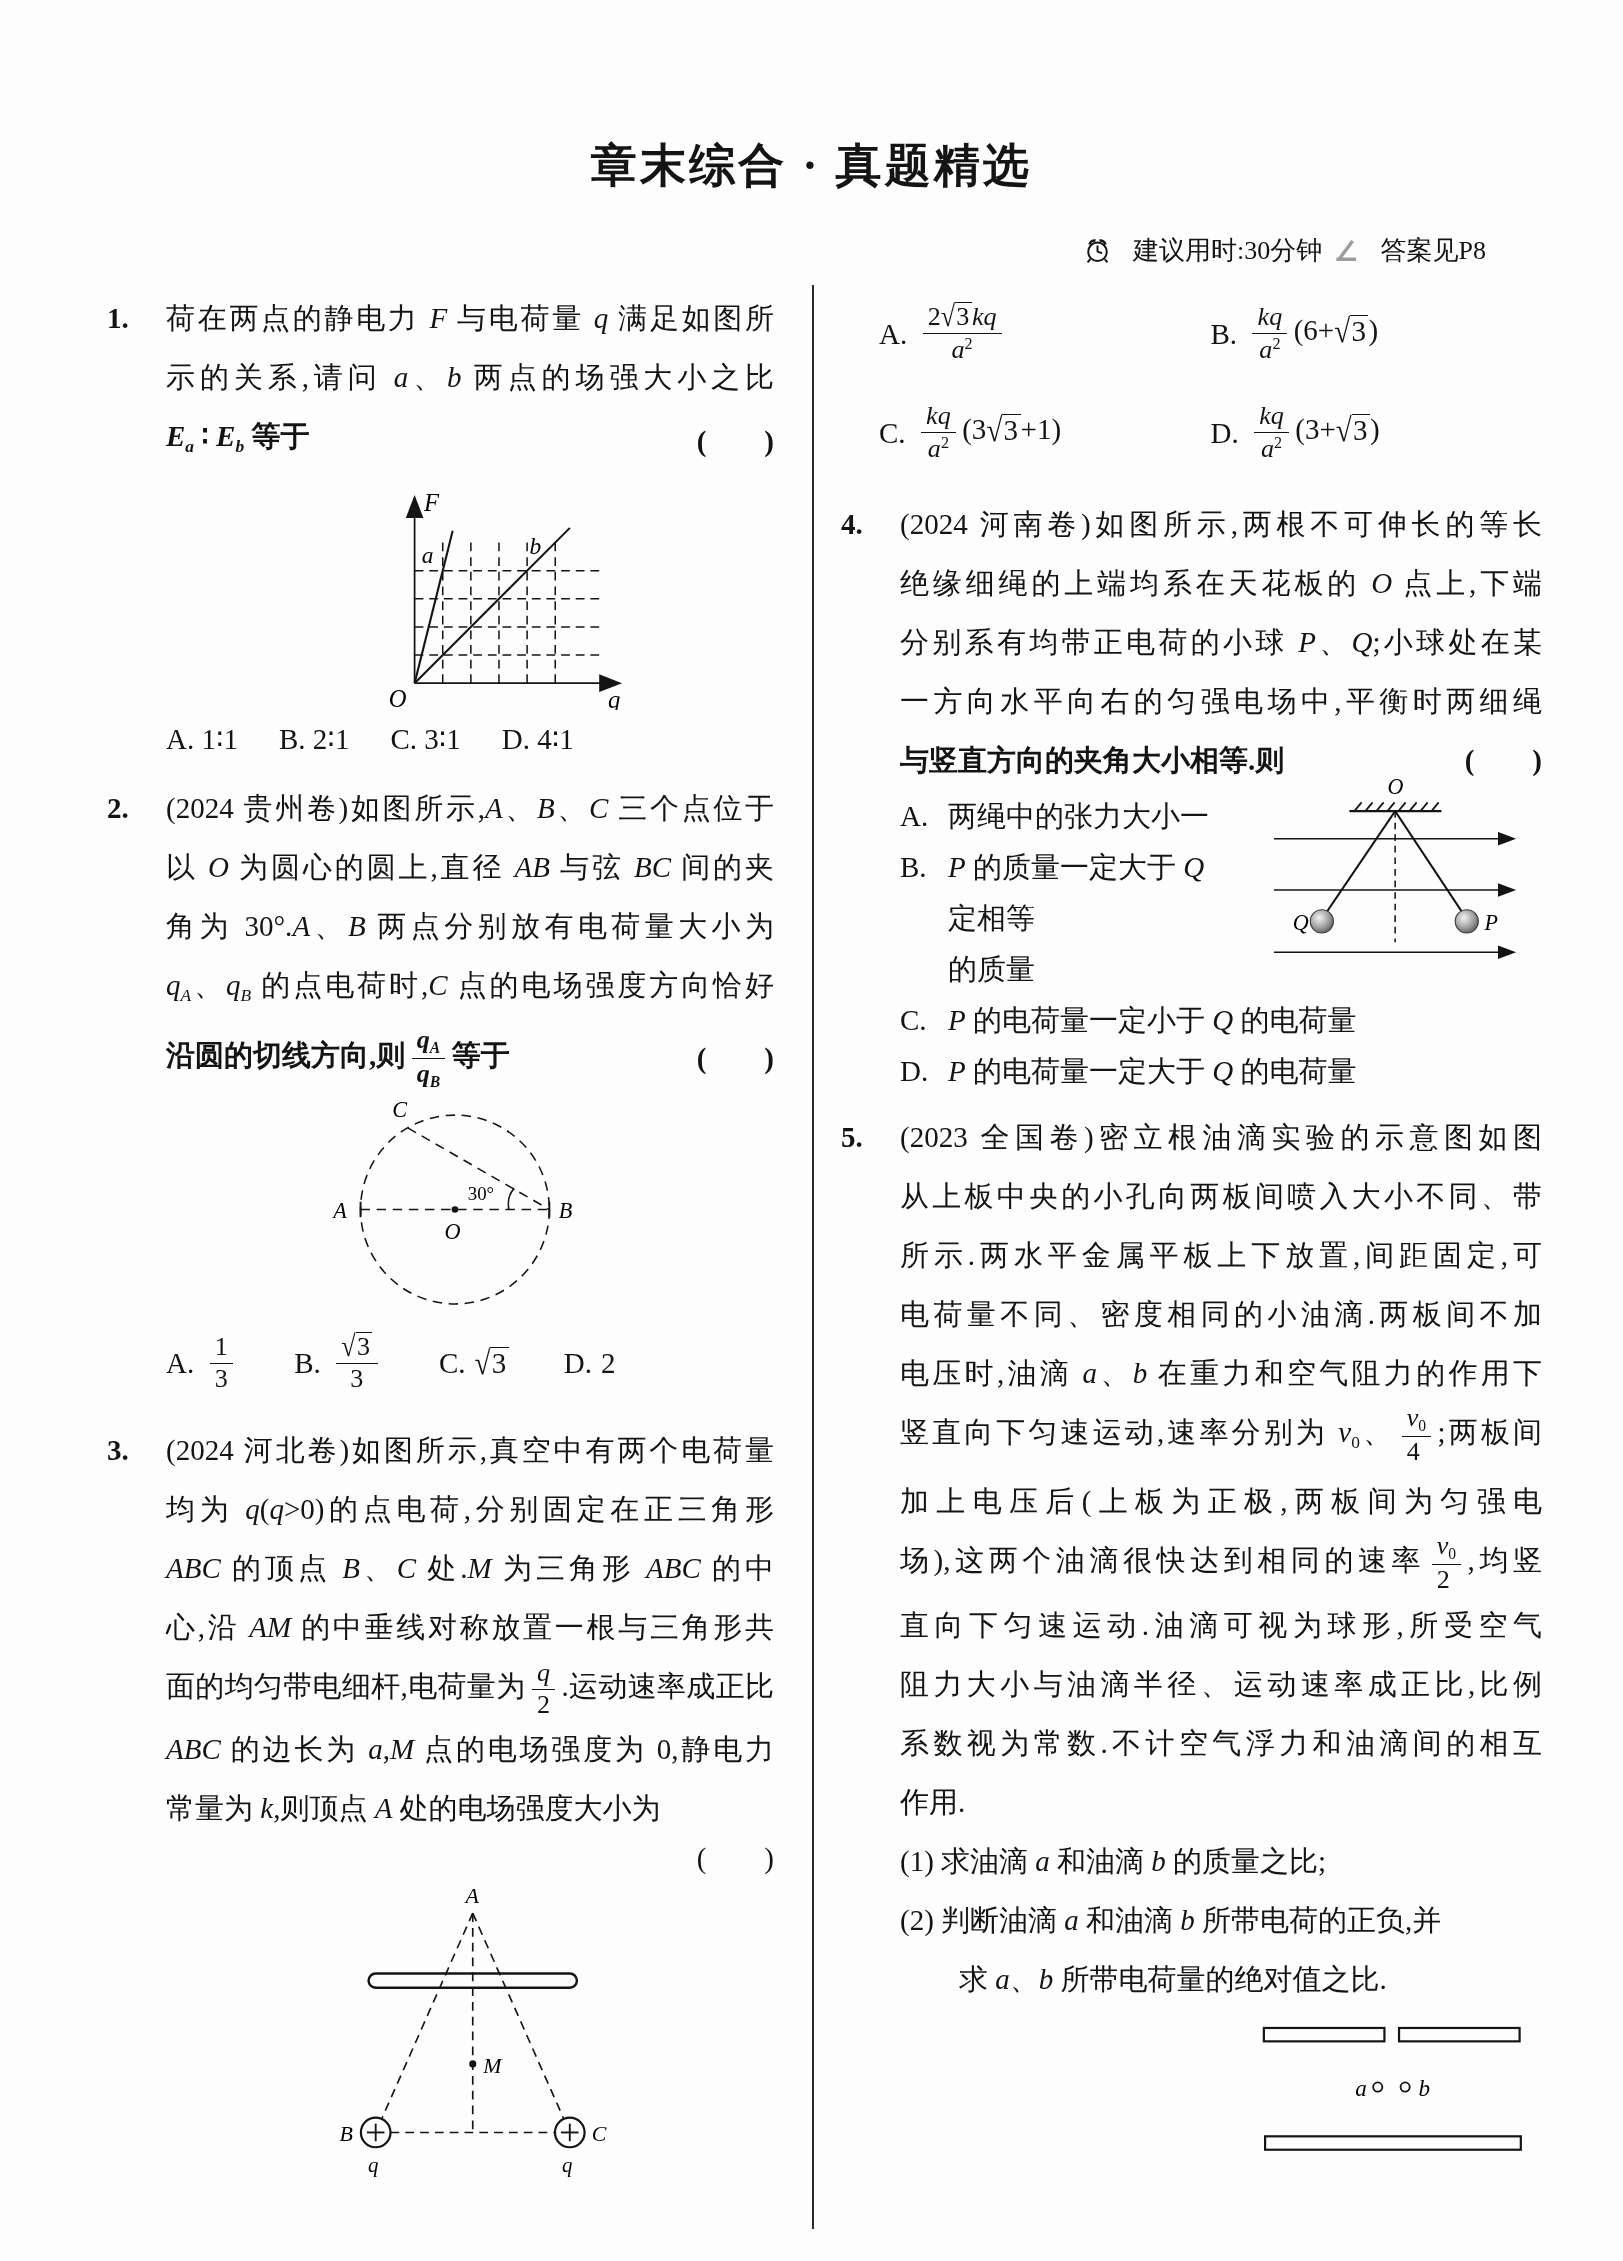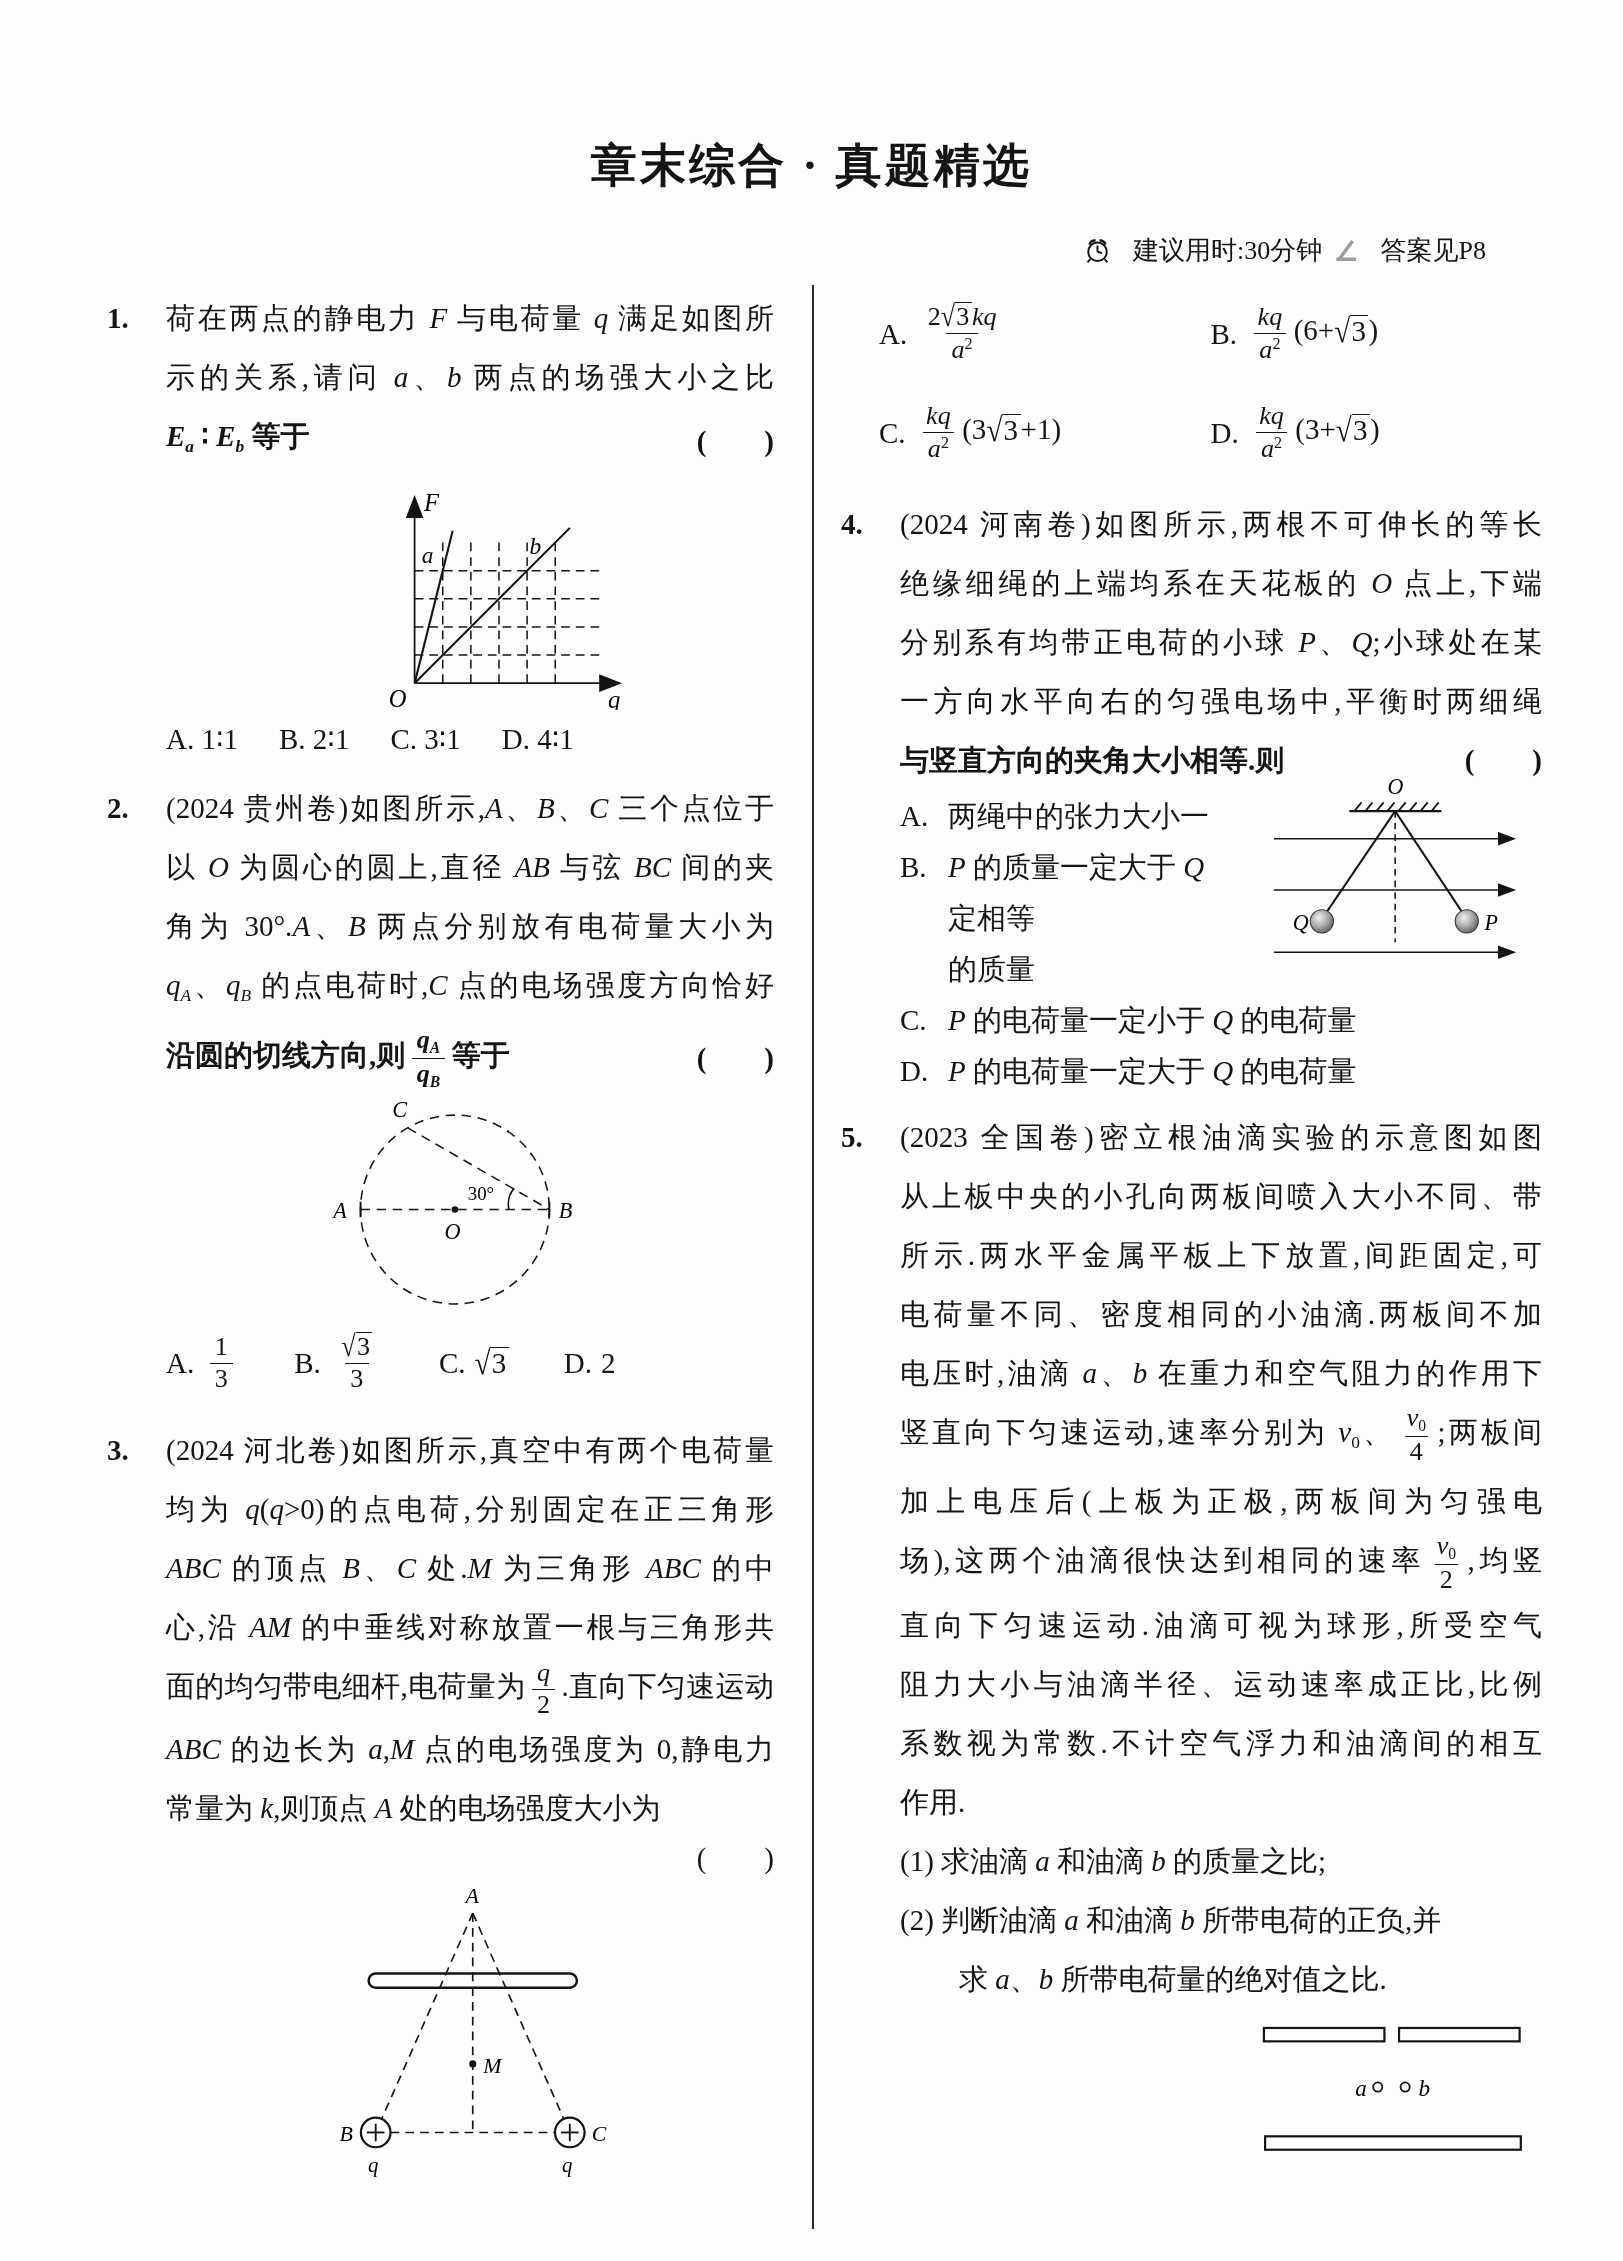--- a/index.html
+++ b/index.html
@@ -4,21 +4,21 @@
 <style>
   html,body{margin:0;padding:0;}
   body{
     width:1623px;height:2261px;position:relative;background:#fdfdfd;color:#141414;
     font-family:"Liberation Serif","DejaVu Serif",serif;font-size:29px;
   }
   .i{font-style:italic;}
   .sub{font-size:0.6em;vertical-align:-0.35em;}
   .i.sub,.isub{font-style:italic;font-size:0.6em;vertical-align:-0.35em;}
   .sup{font-size:0.62em;vertical-align:0.55em;}
-  .frac{display:inline-flex;flex-direction:column;align-items:center;vertical-align:middle;margin:0 6.4px;font-size:0.9em;}
+  .frac{display:inline-flex;flex-direction:column;vertical-align:middle;margin:0 6.4px;font-size:0.9em;}
   .frac .fr-n,.frac .fr-d{display:block;line-height:1.18;padding:0 5.1px;text-align:center;white-space:nowrap;}
   .frac .fr-d{border-top:1.9px solid #141414;}
   .sq{display:inline-block;white-space:nowrap;}
   .sq .rs{display:inline-block;transform:scaleY(1.15);}
   .sq .rb{display:inline-block;border-top:1.9px solid #141414;line-height:1.1;padding:0 2.5px 0 1.3px;}
 
   .page-title{position:absolute;top:135px;left:0;width:100%;text-align:center;
     font-size:46px;font-weight:700;letter-spacing:3.2px;}
   .meta{position:absolute;top:233px;right:137px;display:flex;align-items:center;gap:10.2px;font-size:26px;}
   .meta .chunk{display:flex;align-items:center;gap:21px;}
@@ -198,21 +198,21 @@
 
   <div class="q q3">
     <span class="qnum">3.</span>
     <div class="line"><span>(2024 河北卷)如图所示,真空中有两个电荷量</span></div>
     <div class="line"><span>均为 </span><span class="i">q</span><span>(</span><span class="i">q</span><span>&gt;0)的点电荷,分别固定在正三角形</span></div>
     <div class="line"><span class="i">ABC</span><span> 的顶点 </span><span class="i">B</span><span>、</span><span class="i">C</span><span> 处.</span><span class="i">M</span><span> 为三角形 </span><span class="i">ABC</span><span> 的中</span></div>
     <div class="line"><span>心,沿 </span><span class="i">AM</span><span> 的中垂线对称放置一根与三角形共</span></div>
     <div class="line"><span>面的均匀带电细杆,电荷量为</span><span class="frac">
           <span class="fr-n"><span class="i">q</span></span>
           <span class="fr-d"><span>2</span></span>
-        </span><span>.直向下匀速运动</span></div>
+        </span><span>.运动速率成正比</span></div>
     <div class="line"><span class="i">ABC</span><span> 的边长为 </span><span class="i">a</span><span>,</span><span class="i">M</span><span> 点的电场强度为 0,静电力</span></div>
     <div class="line noj"><span>常量为 </span><span class="i">k</span><span>,则顶点 </span><span class="i">A</span><span> 处的电场强度大小为</span></div>
     <div class="line brline">
       <span class="brk">(　　)</span>
     </div>
 
     <svg class="fig fig-q3" width="318" viewBox="0 0 580 540" style="font-size:46px">
       <g stroke="#141414" stroke-width="3" fill="none" stroke-dasharray="16 11">
         <path d="M295 55 L118 455"></path>
         <path d="M295 55 L472 455"></path>

